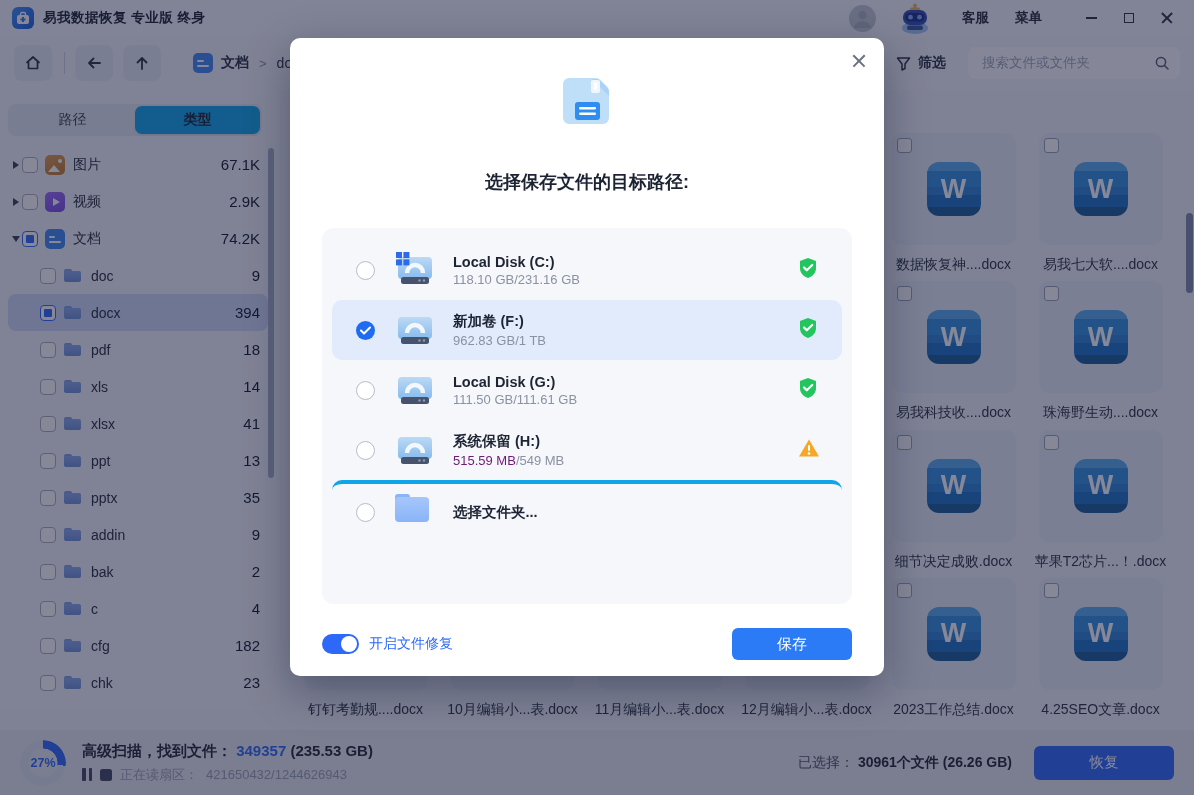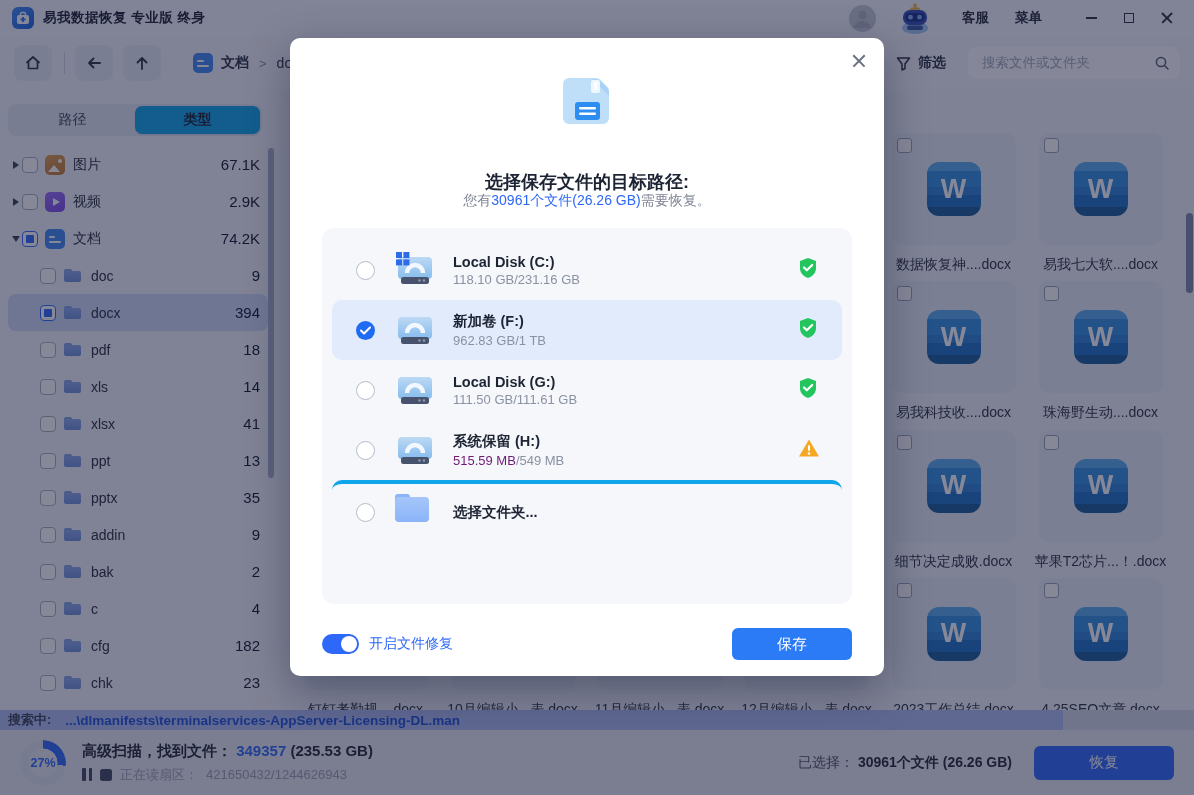--- a/index.html
+++ b/index.html
@@ -465,27 +465,20 @@
         <div class="tile">
           <span class="fcb"></span>
           <span class="word-ico">
             <span>W</span>
           </span>
         </div>
         <div class="fname">4.25SEO文章.docx</div>
       </div>
     </main>
 
-  <div class="strip">
-    <span class="strip-fill" style="width: 89%;"></span>
-    <span class="strip-text">
-      <span class="strip-label">搜索中:</span>
-      <span class="strip-path">...\dlmanifests\terminalservices-AppServer-Licensing-DL.man</span>
-    </span>
-  </div>
 
   <div class="bottombar">
     <span class="ring">
       <span class="arc"></span>
       <span class="pct">27%</span>
     </span>
     <span class="scan-block">
       <span class="scan-line1">
         <span>高级扫描，找到文件：</span>
         <span class="found">349357</span>
@@ -518,23 +511,20 @@
         <path d="M11 6h27a6 6 0 0 1 4.2 1.8l7 7A6 6 0 0 1 51 19v27a6 6 0 0 1-6 6H11a6 6 0 0 1-6-6V12a6 6 0 0 1 6-6z" fill="#bfdff9"></path>
         <path d="M34 7h4a6 6 0 0 1 4.2 1.8l7 7A6 6 0 0 1 51 20v4z" fill="#a9d2f6"></path>
         <rect x="33" y="8" width="9" height="13" rx="2" fill="#eef7fe"></rect>
           <rect x="36.2" y="10" width="3" height="8" rx="1.5" fill="#ffffff"></rect>
         <rect x="17" y="30" width="25" height="18" rx="3" fill="#2e8df0"></rect>
         <rect x="21" y="35" width="17" height="2.6" rx="1.3" fill="#fff"></rect>
           <rect x="21" y="40.5" width="17" height="2.6" rx="1.3" fill="#fff"></rect>
       </svg>
     </span>
     <div class="m-title">选择保存文件的目标路径:</div>
-    <div class="m-sub">
-      <span>您有</span><span class="hl">30961个文件(26.26 GB)</span><span>需要恢复。</span>
-    </div>
     <div class="drive-panel">
         <div class="drive-row">
           <span class="radio"></span>
           <span class="d-ico"><svg width="40" height="36" viewBox="0 0 40 36">
               <rect x="3" y="5" width="34" height="22" rx="4" fill="url(#dg)"></rect>
               <defs>
                 <linearGradient id="dg" x1="0" y1="0" x2="0" y2="1">
                   <stop offset="0" stop-color="#bcd9f4"></stop>
                   <stop offset="1" stop-color="#86bbee"></stop>
                 </linearGradient>

